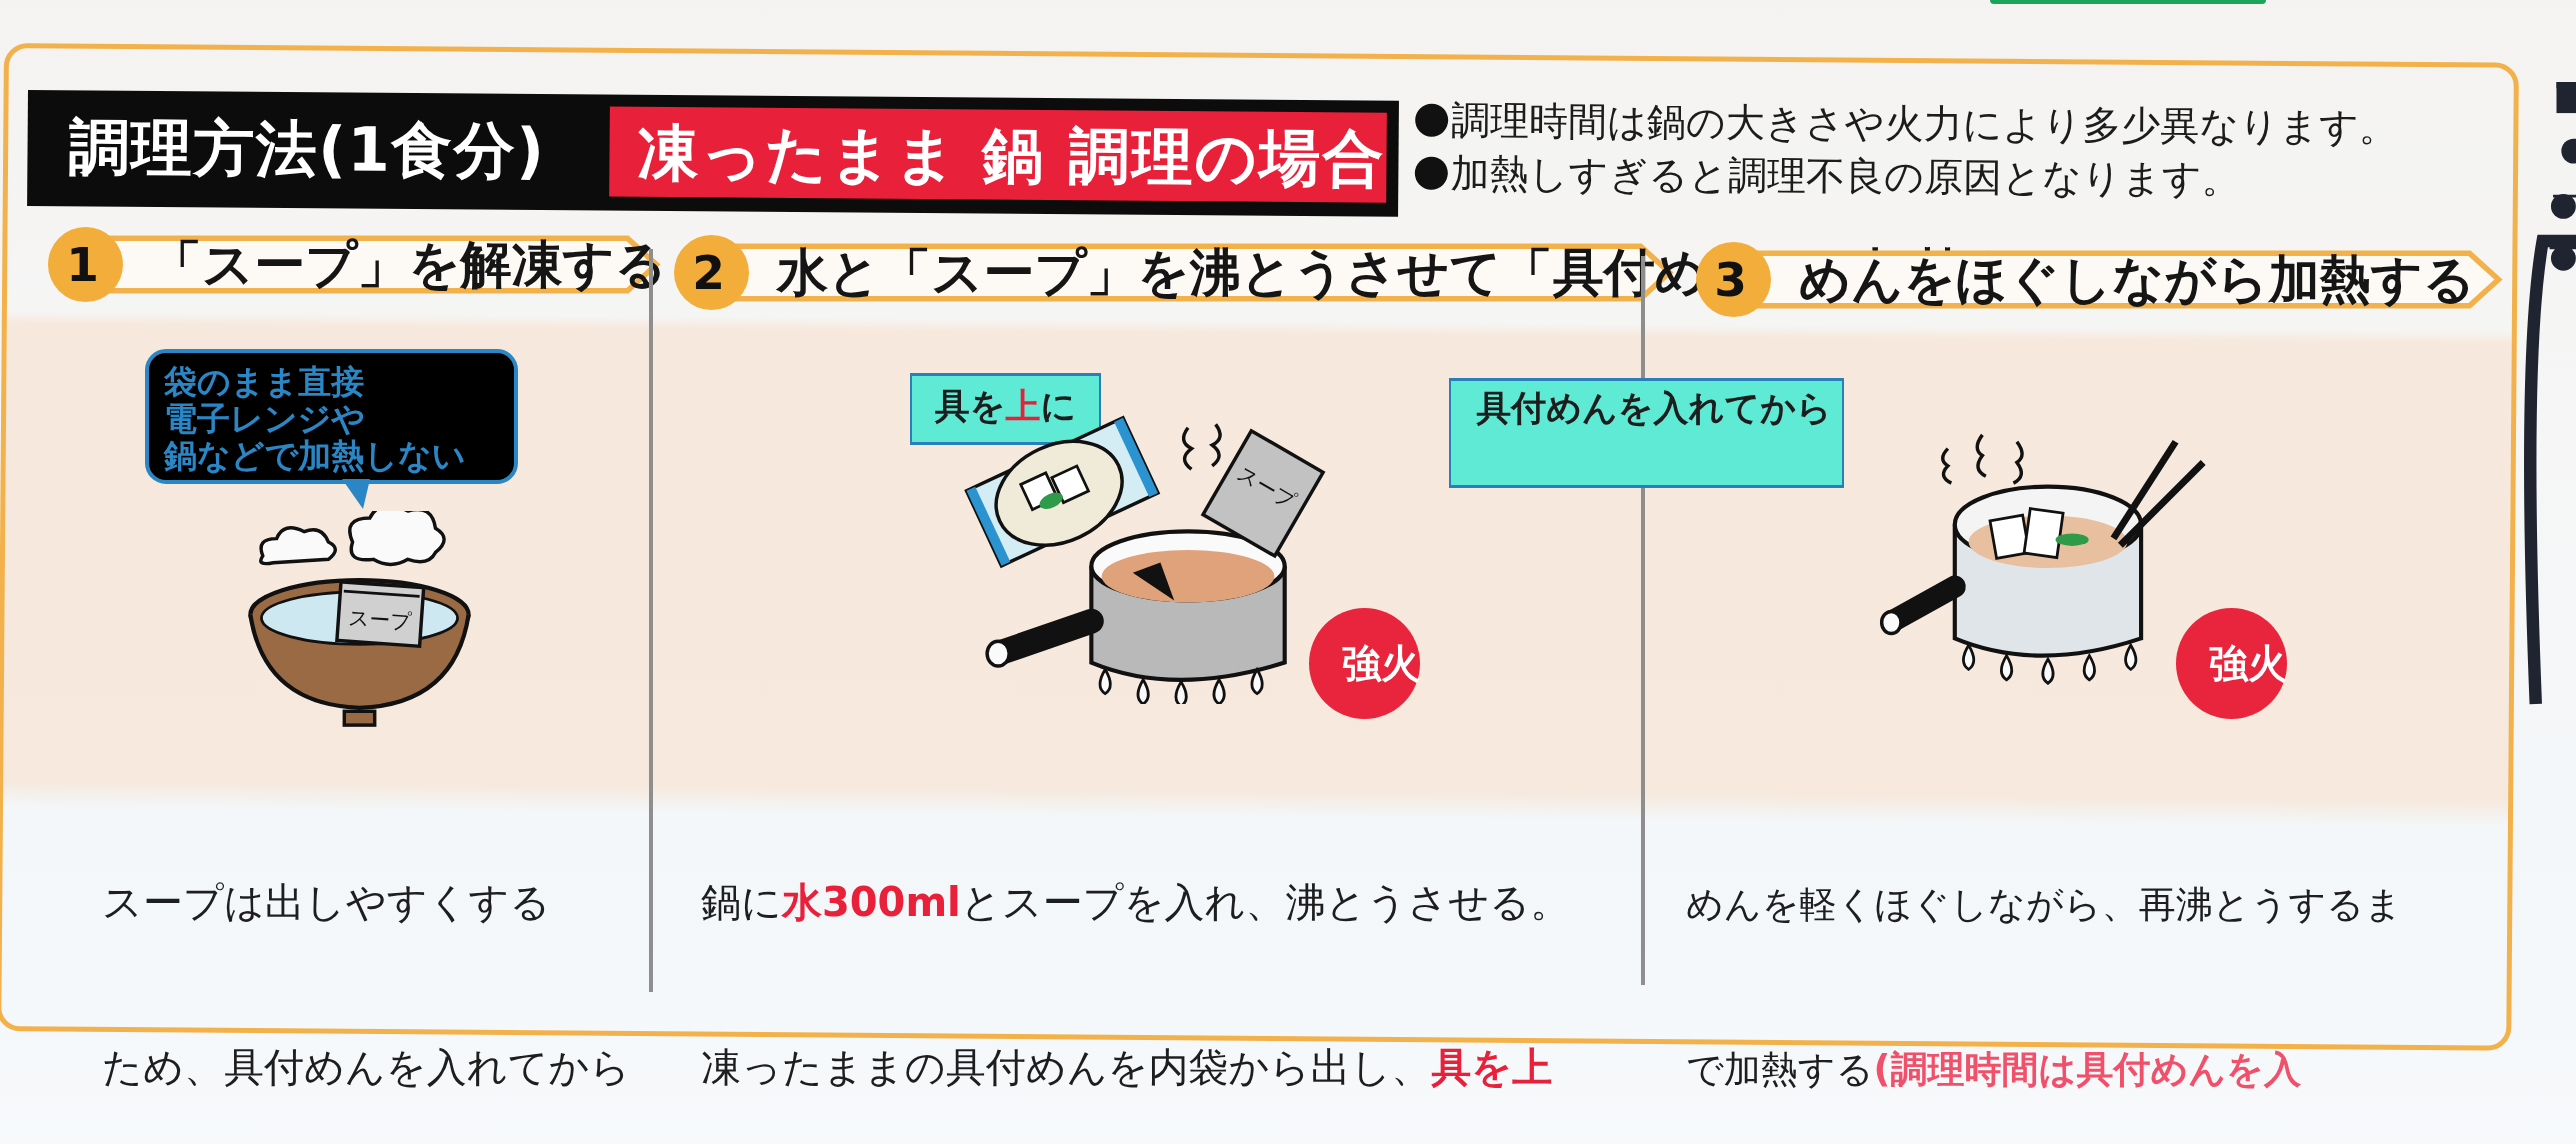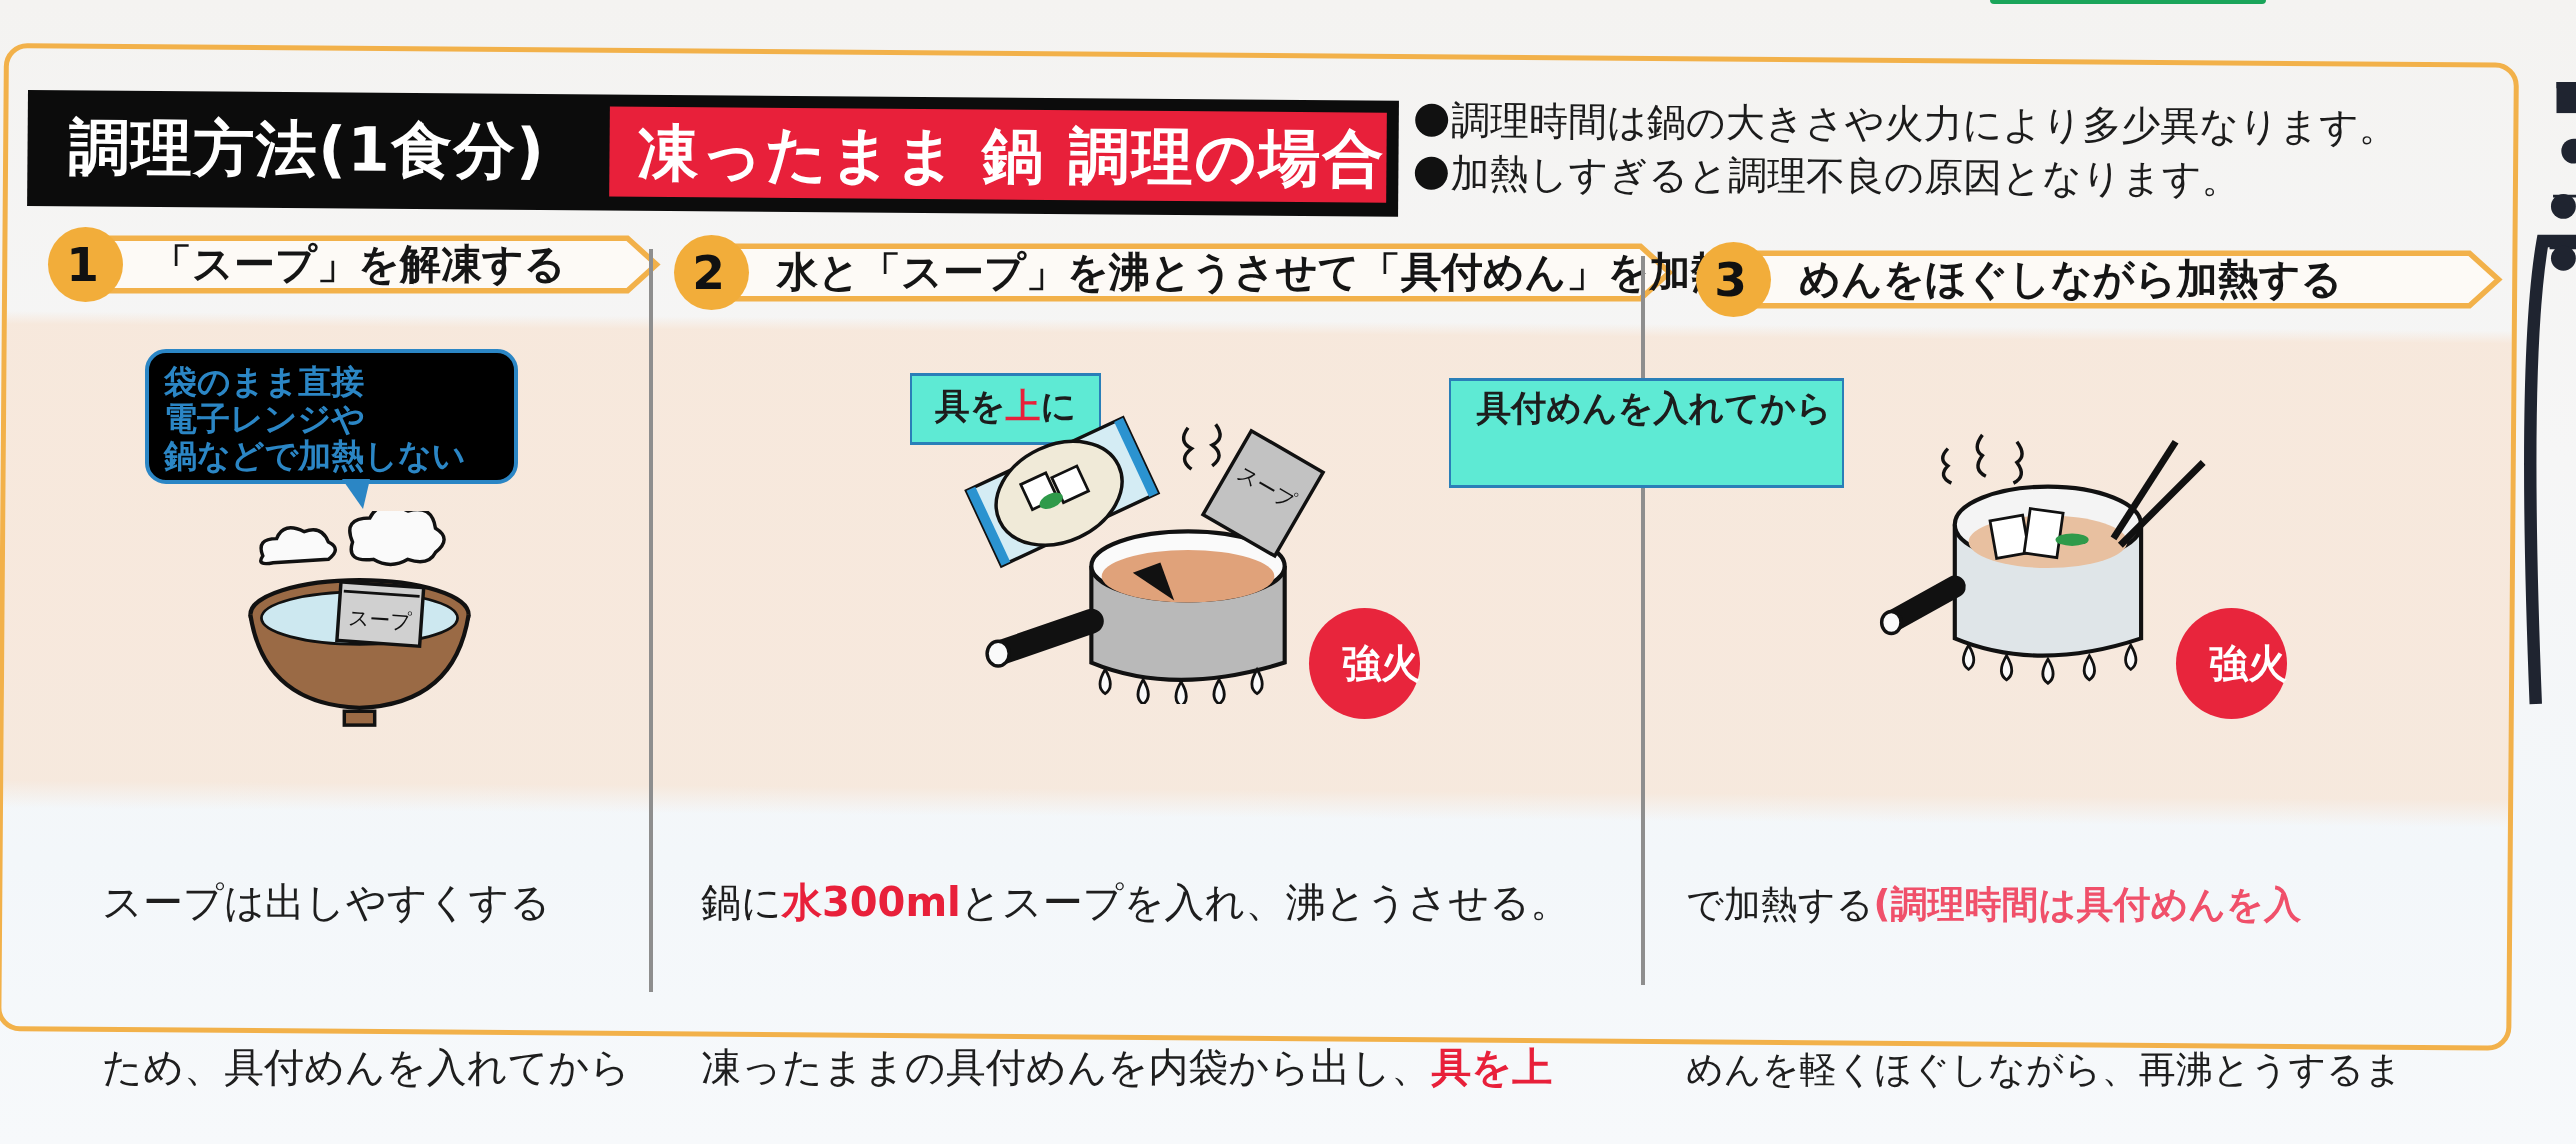--- a/index.html
+++ b/index.html
@@ -22,21 +22,21 @@
   .title-sub{position:absolute;left:28px;top:4.1px;color:#fff;font-size:61px;font-weight:bold;line-height:83px;letter-spacing:2.1px;white-space:nowrap;}
   .notes{position:absolute;left:1415px;top:97px;font-size:39px;line-height:53px;color:#1c1c1c;white-space:nowrap;transform:rotate(0.4deg);}
   .notes .row{display:flex;align-items:center;}
   .bullet{display:inline-block;width:33px;height:33px;border-radius:50%;background:#111;margin-right:2.8px;}
   
   .step-head{position:absolute;height:75px;}
   .step-circle{position:absolute;left:0;top:0;width:75px;height:75px;border-radius:50%;background:#f2ad3a;}
   .step-num{position:absolute;left:0;top:0;width:69px;text-align:center;font-size:47px;font-weight:bold;line-height:75px;color:#111;}
   .step-banner{position:absolute;left:48px;top:7px;height:61px;}
   .step-banner svg{position:absolute;left:0;top:0;}
-  .step-text{position:absolute;left:55px;top:0;line-height:61px;font-size:41px;font-weight:bold;white-space:nowrap;color:#151515;}
+  .step-text{position:absolute;left:55px;top:0;line-height:61px;font-size:51px;font-weight:bold;white-space:nowrap;color:#151515;}
   .divider{position:absolute;width:3.5px;background:#8e8e8e;}
   
   .bubble{position:absolute;left:145px;top:349px;width:373px;height:135px;border:4.1px solid #2b86c5;border-radius:21px;background:#000000;box-sizing:border-box;}
   .bubble-text{position:absolute;left:15px;top:9.7px;color:#2b86c5;font-size:33px;font-weight:bold;line-height:37px;white-space:pre;}
   .bubble-tail{position:absolute;left:193px;top:126px;width:0;height:0;border-left:21px solid transparent;border-right:7px solid transparent;border-top:30px solid #2b86c5;}
   .label-box{position:absolute;background:#5eead4;border-top:3.5px solid #2a7fb8;border-bottom:3.5px solid #2a7fb8;border-left:2.1px solid #2a7fb8;border-right:2.1px solid #2a7fb8;font-family:Liberation Serif, serif;}
   .label-text{font-size:35px;font-weight:bold;white-space:nowrap;text-align:center;}
   .red{color:#e8203a;}
   .heat-badge{position:absolute;width:111px;height:111px;border-radius:50%;background:#e8253c;color:#fff;font-size:39px;font-weight:bold;text-align:right;line-height:111px;}
   .desc{position:absolute;font-size:40px;line-height:55px;color:#1e1e1e;white-space:pre;}
@@ -204,22 +204,22 @@
   
 </div>
 
 <div class="desc" style="left:701px;top:765px;">
   <div><span>鍋に</span><span class="red">水300ml</span><span>とスープを入れ、沸とうさせる。</span></div>
   <div><span>凍ったままの具付めんを内袋から出し、</span><span class="red">具を上</span></div>
   
 </div>
 
 <div class="desc" style="left:1686px;top:767px;font-size:37px;">
+  <div>めんを軽くほぐしながら、再沸とうするま</div>
   <div><span>で加熱する</span><span class="pink">(調理時間は具付めんを入</span></div>
-  <div>めんを軽くほぐしながら、再沸とうするま</div>
   
 </div>
 
 <svg class="right-panel" viewBox="0 0 120 1000" width="83" height="691">
   <path d="M60,0 L120,0 L120,230 L40,230 Q10,400 30,900" fill="none" stroke="#1f2430" stroke-width="18"></path>
   <rect x="60" y="0" width="60" height="45" fill="#1f2430"></rect>
   <circle cx="85" cy="100" r="18" fill="#1f2430"></circle>
   <line x1="55" y1="165" x2="120" y2="165" stroke="#1f2430" stroke-width="4"></line>
   <circle cx="70" cy="180" r="18" fill="#1f2430"></circle>
   <line x1="50" y1="240" x2="120" y2="240" stroke="#1f2430" stroke-width="4"></line>

